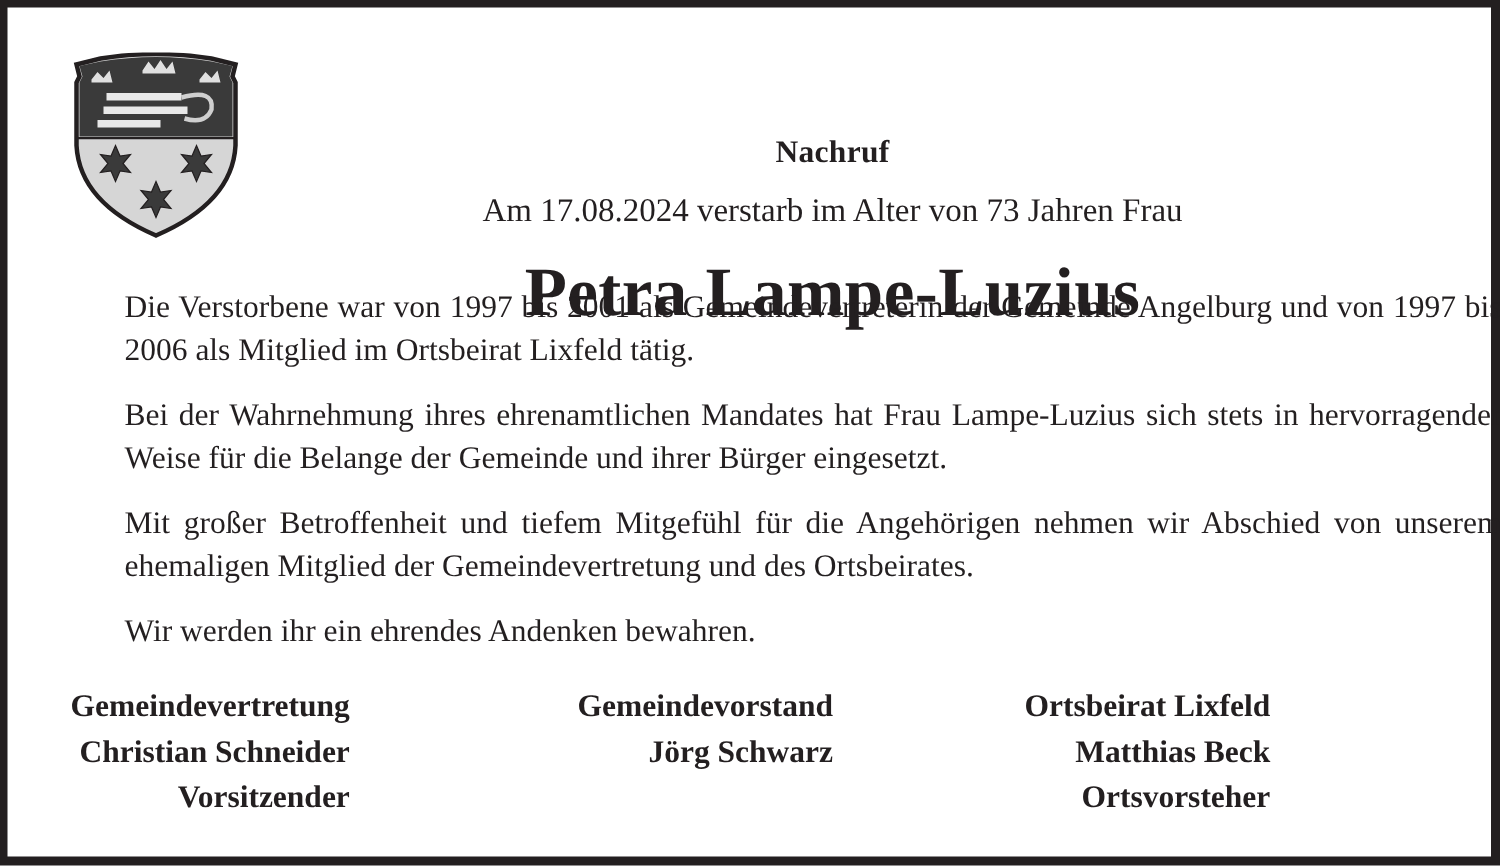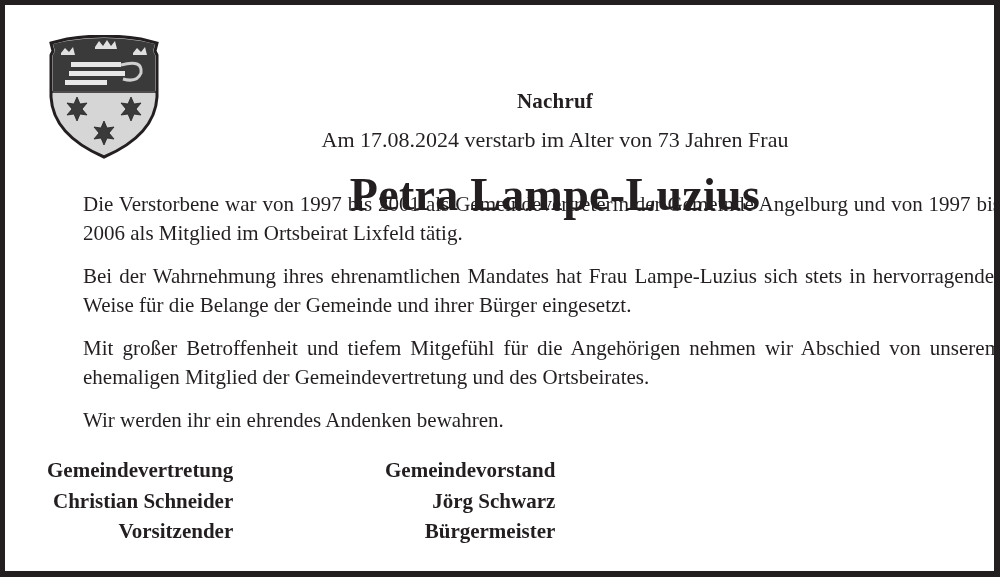--- a/index.html
+++ b/index.html
@@ -72,16 +72,20 @@
   <div class="body-text p4 last-line-left">Wir werden ihr ein ehrendes Andenken bewahren.</div>
 
   <div class="sig-col c1">
     <div>Gemeindevertretung</div>
     <div>Christian Schneider</div>
     <div>Vorsitzender</div>
   </div>
   <div class="sig-col c2">
     <div>Gemeindevorstand</div>
     <div>Jörg Schwarz</div>
-    <div>Bürgermeister</div>
+  </div>
+  <div class="sig-col c3">
+    <div>Ortsbeirat Lixfeld</div>
+    <div>Matthias Beck</div>
+    <div>Ortsvorsteher</div>
   </div>
 
 </div>
 
 </body></html>

